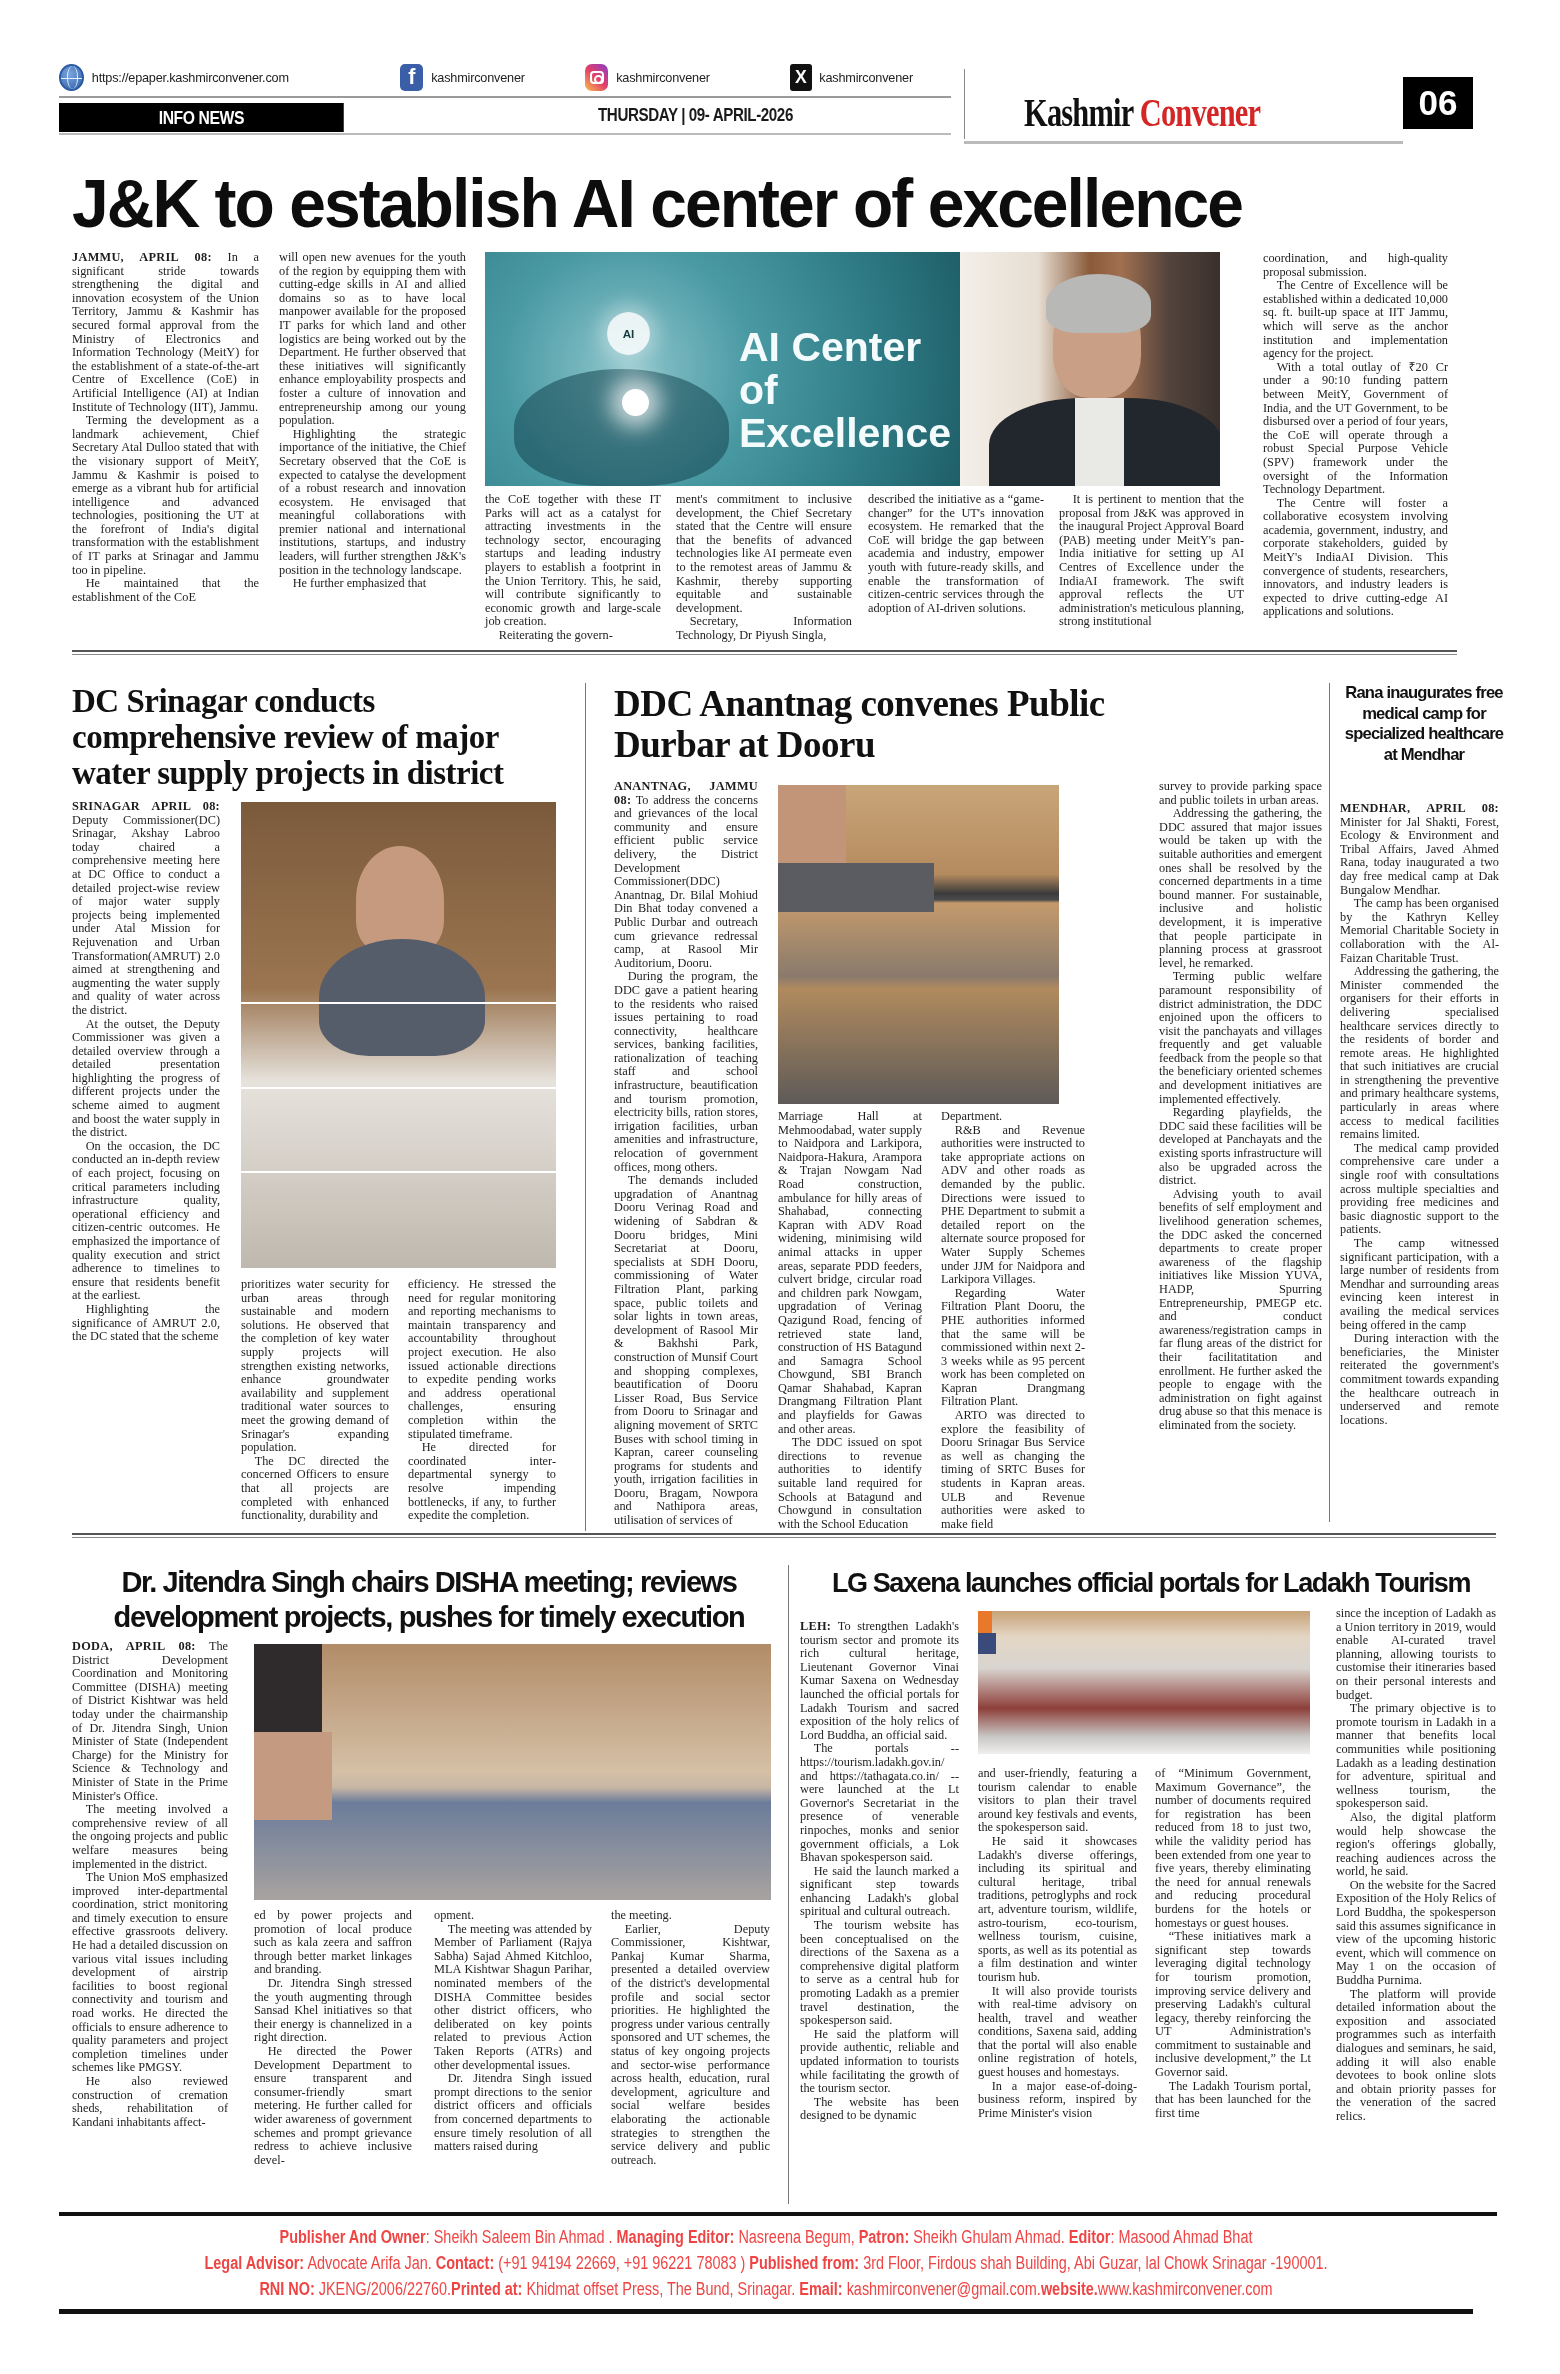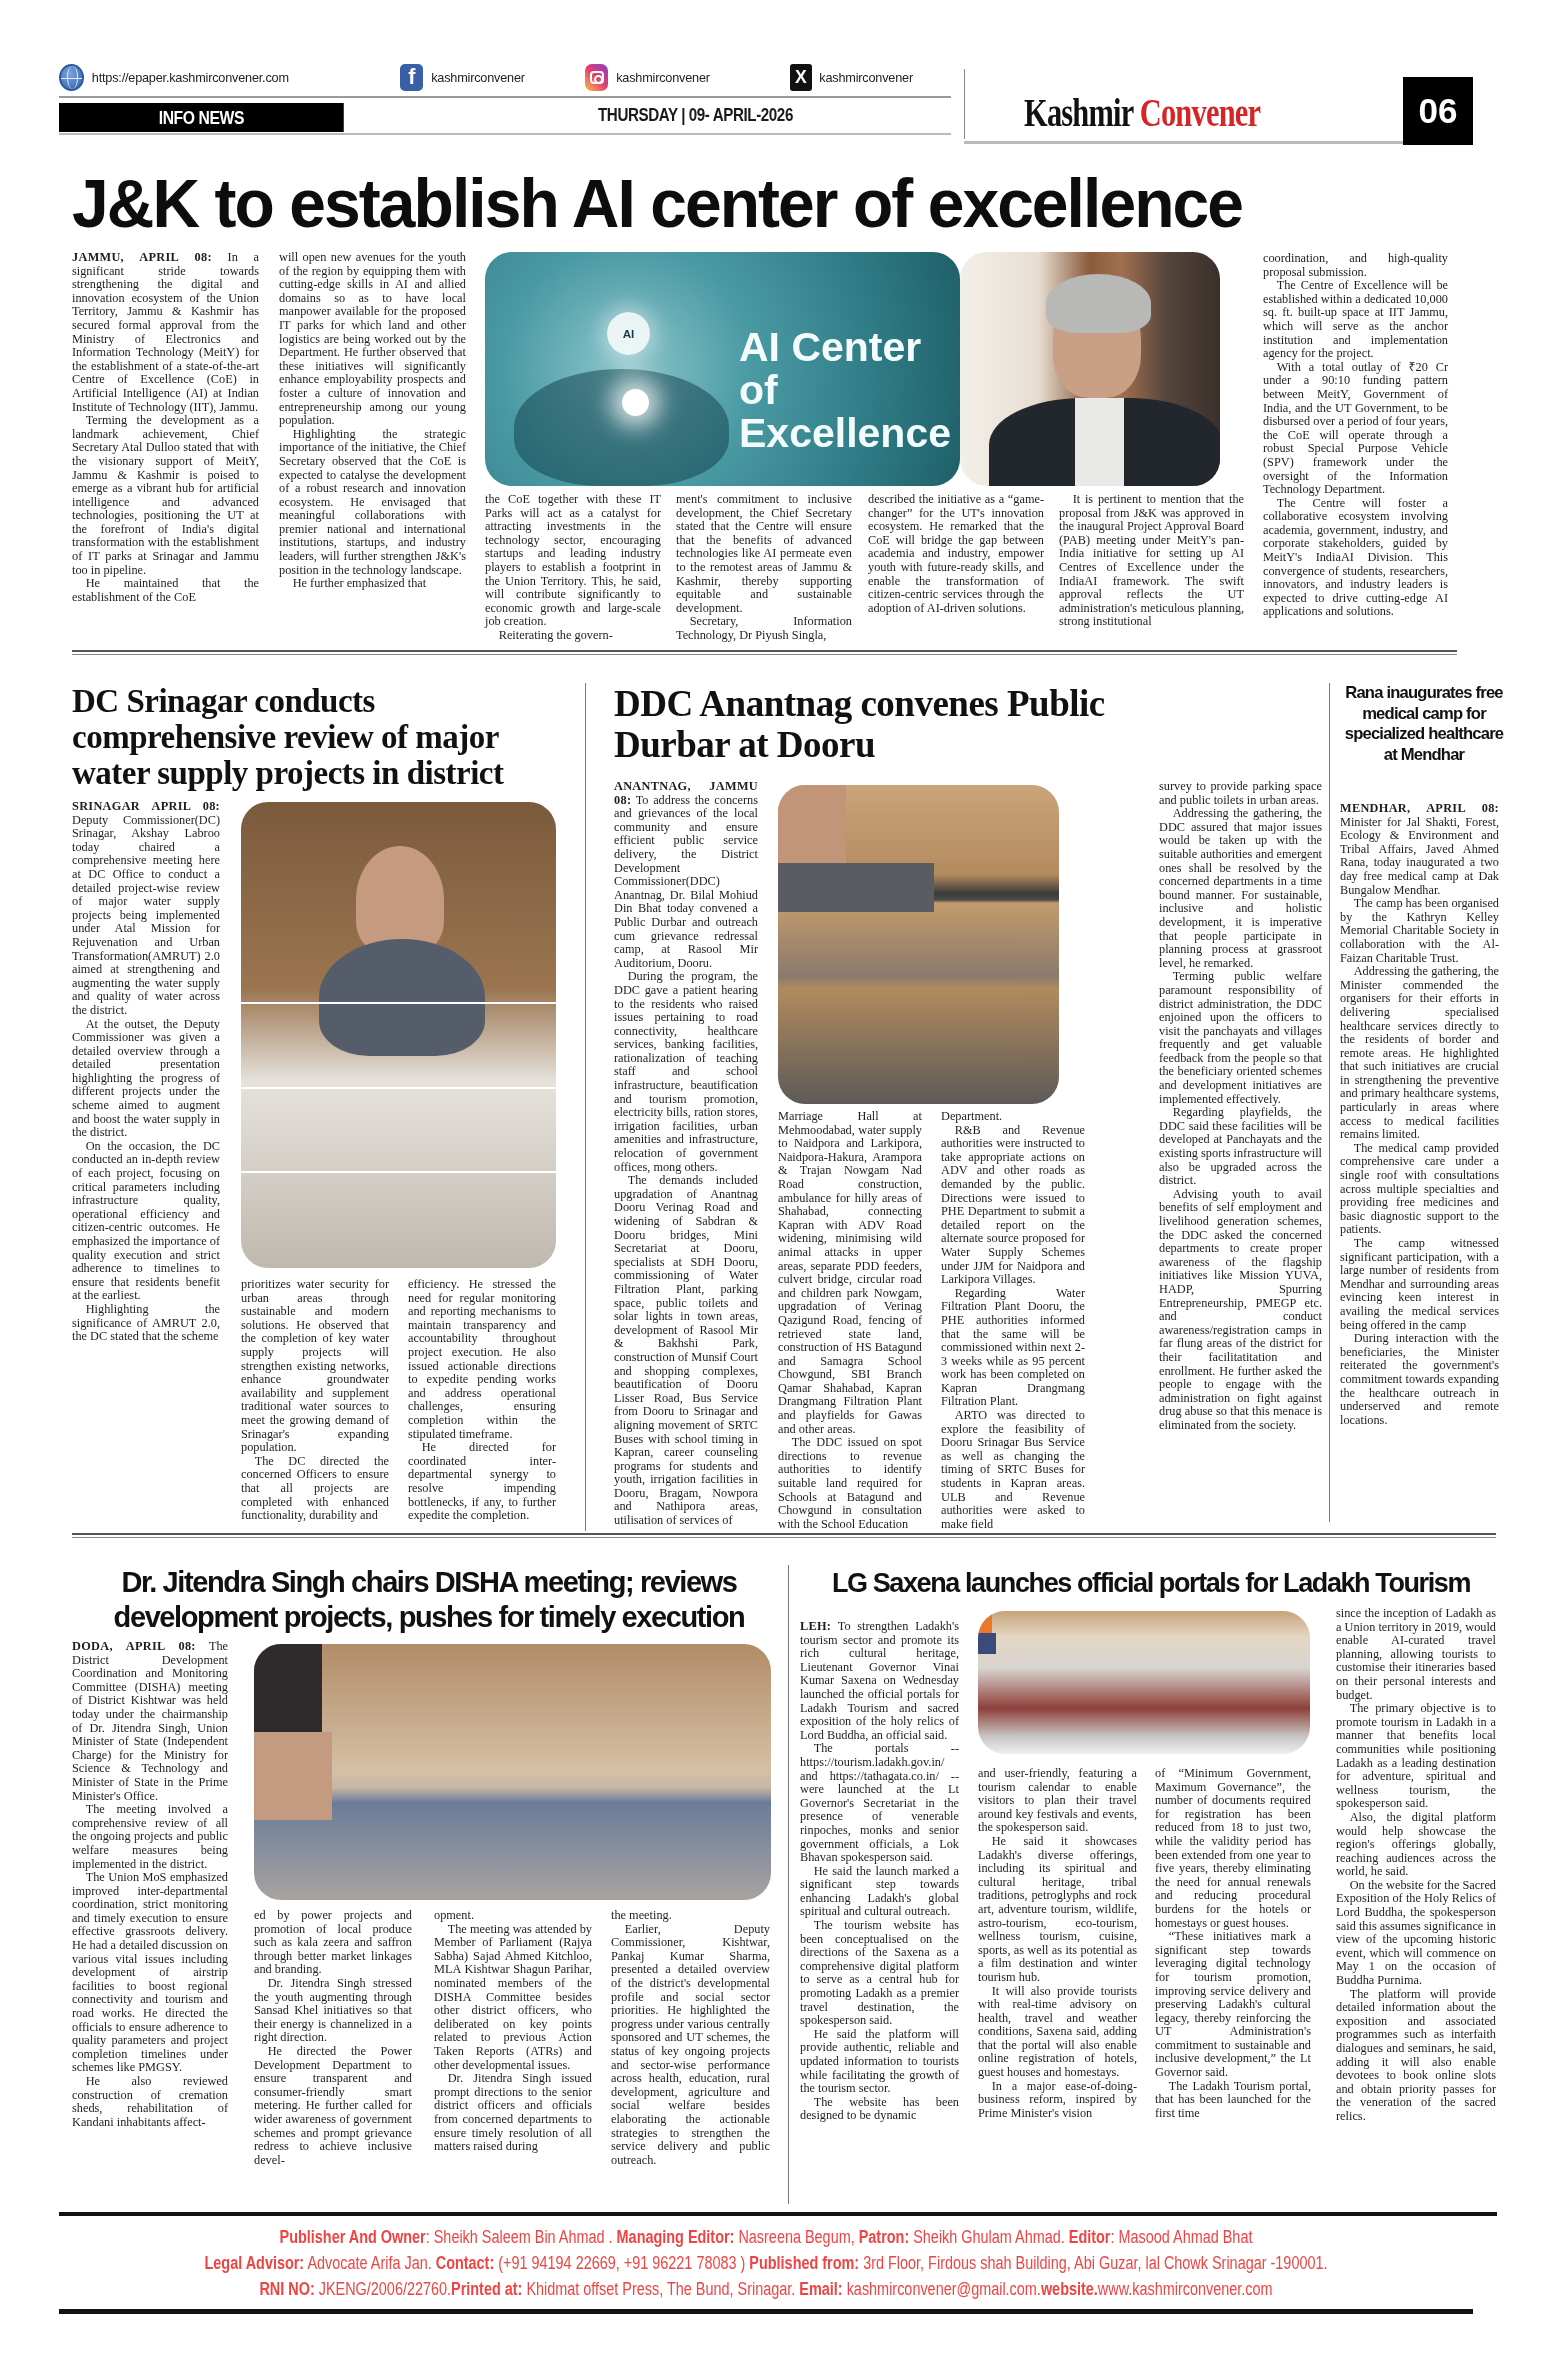--- a/index.html
+++ b/index.html
@@ -25,38 +25,38 @@
   .ico-x { background: #111; border-radius: 2.9px; font-size: 17.6px; width: 21.5px; }
 
   .info-row { position: absolute; left: 0; top: 43px; width: 892px; height: 33px; display: flex; align-items: center; border-bottom: 2.9px solid #bbbbbb; }
   .info-badge { width: 285px; height: 29px; background: #000; color: #fff; font-family: "Liberation Sans", sans-serif; font-weight: bold; font-size: 18.5px; display: flex; align-items: center; justify-content: center; letter-spacing: -0.5px; transform: scaleX(0.85); transform-origin: left center; width: 335px; }
   .date-line { position: absolute; left: 539px; top: 2px; font-family: "Liberation Sans", sans-serif; font-weight: bold; font-size: 18.5px; letter-spacing: -0.5px; transform: scaleX(0.82); transform-origin: left center; }
 
   .mast-divider { position: absolute; left: 905px; top: 9.8px; width: 1px; height: 70px; background: #888; }
   .brand { position: absolute; left: 965px; top: 31px; font-family: "Liberation Serif", serif; font-weight: bold; font-size: 39px; letter-spacing: -1px; transform: scaleX(0.78); transform-origin: left center; white-space: nowrap; }
   .brand .k { color: #111; }
   .brand .c { color: #d42626; }
-  .page-no { position: absolute; right: 0; top: 17.6px; width: 70px; height: 68px; background: #000; color: #fff; font-family: "Liberation Sans", sans-serif; font-weight: bold; font-size: 35px; display: flex; align-items: center; justify-content: center; }
+  .page-no { position: absolute; right: 0; top: 17.6px; width: 70px; height: 52px; background: #000; color: #fff; font-family: "Liberation Sans", sans-serif; font-weight: bold; font-size: 35px; display: flex; align-items: center; justify-content: center; }
   .mast-bottom { position: absolute; left: 905px; right: 70px; top: 82px; height: 2.9px; background: #bbbbbb; }
 
   
   .headline-main { position: absolute; left: 72px; top: 164px; width: 1443px; font-family: "Liberation Sans", sans-serif; font-weight: bold; font-size: 68px; letter-spacing: -2px; line-height: 78px; color: #0d0d0d; white-space: nowrap; transform: scaleX(0.97); transform-origin: left center; }
 
   
   .col { position: absolute; font-family: "Liberation Serif", serif; font-size: 12.3px; line-height: 13.6px; text-align: justify; color: #1d1d1d; hyphens: auto; }
   .col p { text-indent: 13.7px; }
   .col p.first { text-indent: 0; }
   .dateline { font-weight: bold; letter-spacing: 0.3px; }
 
   .rule { position: absolute; background: #555; }
   .rule-double { position: absolute; border-top: 2px solid #555; border-bottom: 1px solid #888; height: 4.9px; }
   .vrule { position: absolute; width: 1px; background: #777; }
 
   
-  .photo { position: absolute; overflow: hidden; border-radius: 27px; }
+  .photo { position: absolute; overflow: hidden; }
   .ai-banner { background: radial-gradient(circle at 30% 50%, #8fc6cc 0%, #4a9aa4 35%, #2f7c86 70%, #1f5f68 100%); }
   .ai-banner .ai-title { position: absolute; left: 254px; top: 74px; font-family: "Liberation Sans", sans-serif; font-weight: bold; color: #f4fbfc; font-size: 41px; line-height: 43px; }
   .ai-banner .ai-chip { position: absolute; left: 122px; top: 60px; width: 43px; height: 43px; border-radius: 50%; background: rgba(255,255,255,0.85); color: #163a40; font-family: "Liberation Sans", sans-serif; font-weight: bold; font-size: 11.7px; display:flex; align-items:center; justify-content:center; box-shadow: 0 0 17.6px 7.8px rgba(255,255,255,0.35); }
   .ai-banner .hand { position: absolute; left: 29px; top: 117px; width: 215px; height: 117px; border-radius: 50% 50% 40% 40%; background: rgba(20,70,80,0.55); }
   .ai-banner .glow { position: absolute; left: 137px; top: 137px; width: 27px; height: 27px; border-radius: 50%; background: #fff; box-shadow: 0 0 21.5px 11.7px rgba(255,255,255,0.7); }
 
   .portrait { background: linear-gradient(90deg, #f3efe9 0%, #e7ded2 30%, #8a5a3a 50%, #a07050 62%, #54443c 80%, #3a302b 100%); }
   .portrait .head { position: absolute; left: 93px; top: 39px; width: 88px; height: 107px; border-radius: 45% 45% 40% 40%; background: #c99f86; }
   .portrait .hair { position: absolute; left: 86px; top: 21.5px; width: 105px; height: 59px; border-radius: 50% 50% 30% 30%; background: #b8b8b6; }
   .portrait .body { position: absolute; left: 29px; top: 146px; width: 234px; height: 117px; border-radius: 40% 40% 0 0; background: #22272e; }

